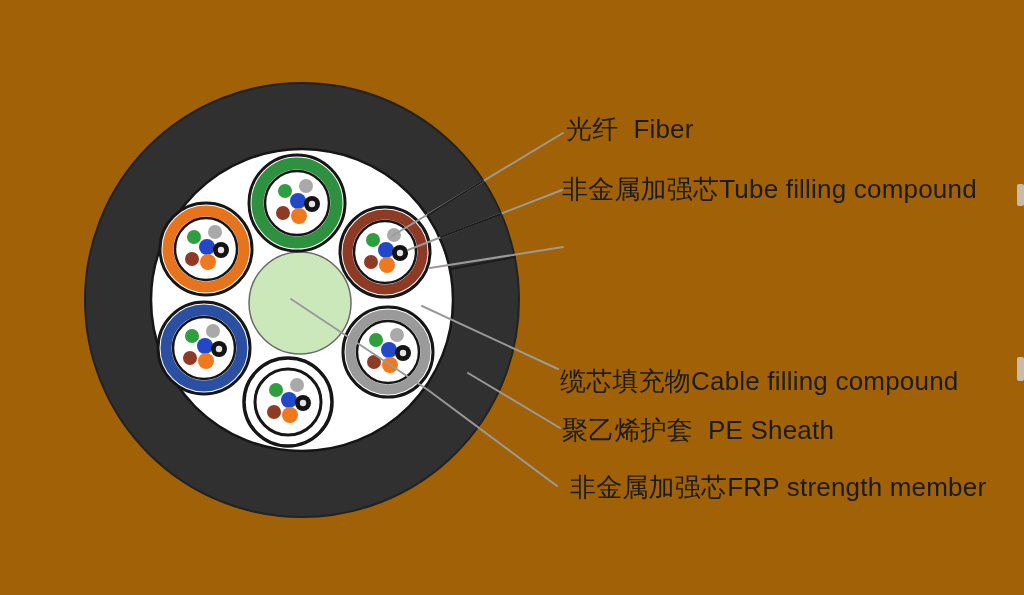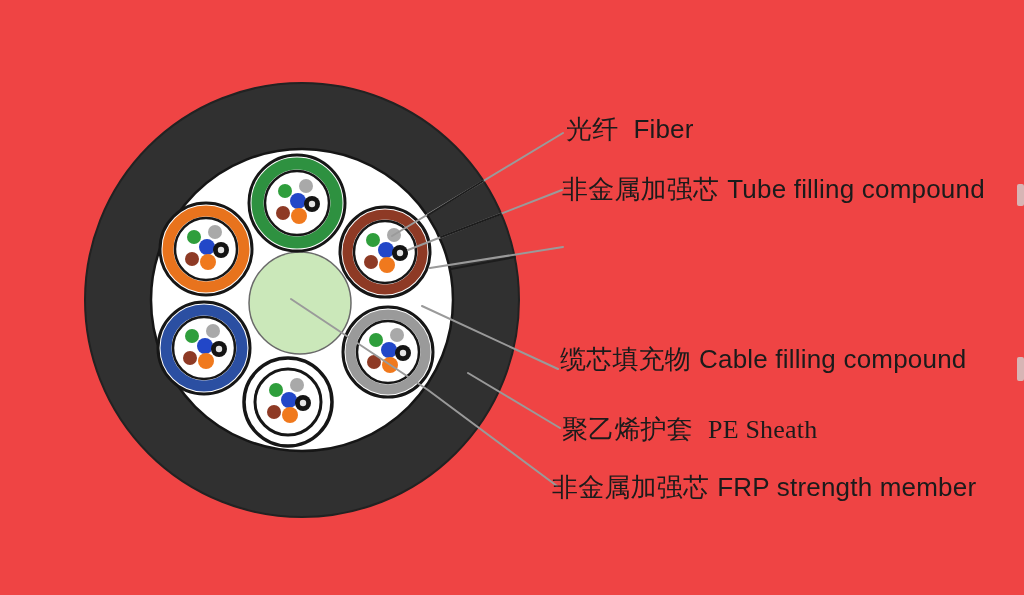--- a/index.html
+++ b/index.html
@@ -1,27 +1,27 @@
 <!DOCTYPE html>
 <html><head>
 <meta charset="utf-8">
 <style>
   html,body{margin:0;padding:0;background:#ffffff;}
   #stage{
-    position:relative;width:1024px;height:595px;background:#ef4444;overflow:hidden;
+    position:relative;width:1024px;height:595px;background:#a16207;overflow:hidden;
     font-family:"Liberation Sans","DejaVu Sans",sans-serif;
   }
   #cable-svg{position:absolute;left:0;top:0;}
   .leader{stroke:#9a9a9a;stroke-width:2;fill:none;stroke-linecap:round;}
   .leader-dark{stroke:#1d1d1d;stroke-width:2;fill:none;stroke-linecap:round;}
   .label{
     position:absolute;white-space:nowrap;color:#1b1b1b;
     font-size:26px;line-height:26px;font-weight:500;letter-spacing:0.2px;
   }
-  .label .en{margin-left:8px;}
+  .label .en{margin-left:0;}
   .label .en.wide{margin-left:15px;}
   .edge-fragment{
     position:absolute;background:#d2d2d2;border-radius:2px;opacity:0.8;
   }
 </style>
 </head>
 <body>
 
 <div id="stage">
 
@@ -107,28 +107,28 @@
 
   <div class="label" style="left:566px;top:116px;">
     <span class="zh">光纤</span><span class="en wide">Fiber</span>
   </div>
 
   <div class="label" style="left:562px;top:176px;">
     <span class="zh">非金属加强芯</span><span class="en">Tube filling compound</span>
   </div>
 
 
-  <div class="label" style="left:560px;top:346px;">
+  <div class="label" style="left:560px;top:368px;">
     <span class="zh">缆芯填充物</span><span class="en">Cable filling compound</span>
   </div>
 
-  <div class="label" style="left:562px;top:417px;font-family:Liberation Serif, serif;">
+  <div class="label" style="left:562px;top:417px;">
     <span class="zh">聚乙烯护套</span><span class="en wide">PE Sheath</span>
   </div>
 
-  <div class="label" style="left:552px;top:474px;text-align:right;">
+  <div class="label" style="left:570px;top:474px;text-align:right;">
     <span class="zh">非金属加强芯</span><span class="en">FRP strength member</span>
   </div>
 
   <div class="edge-fragment" style="left:1017px;top:184px;width:7px;height:22px;"></div>
   <div class="edge-fragment" style="left:1017px;top:357px;width:7px;height:24px;"></div>
 
 </div>
 
 </body></html>

